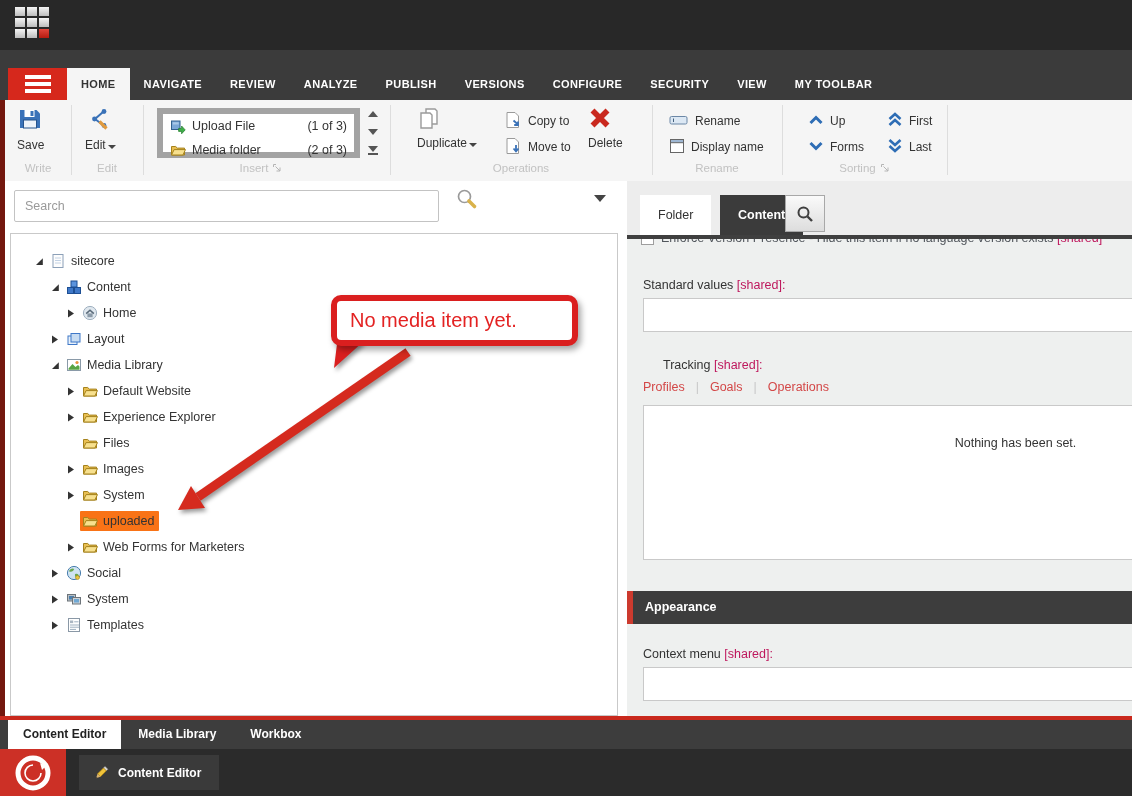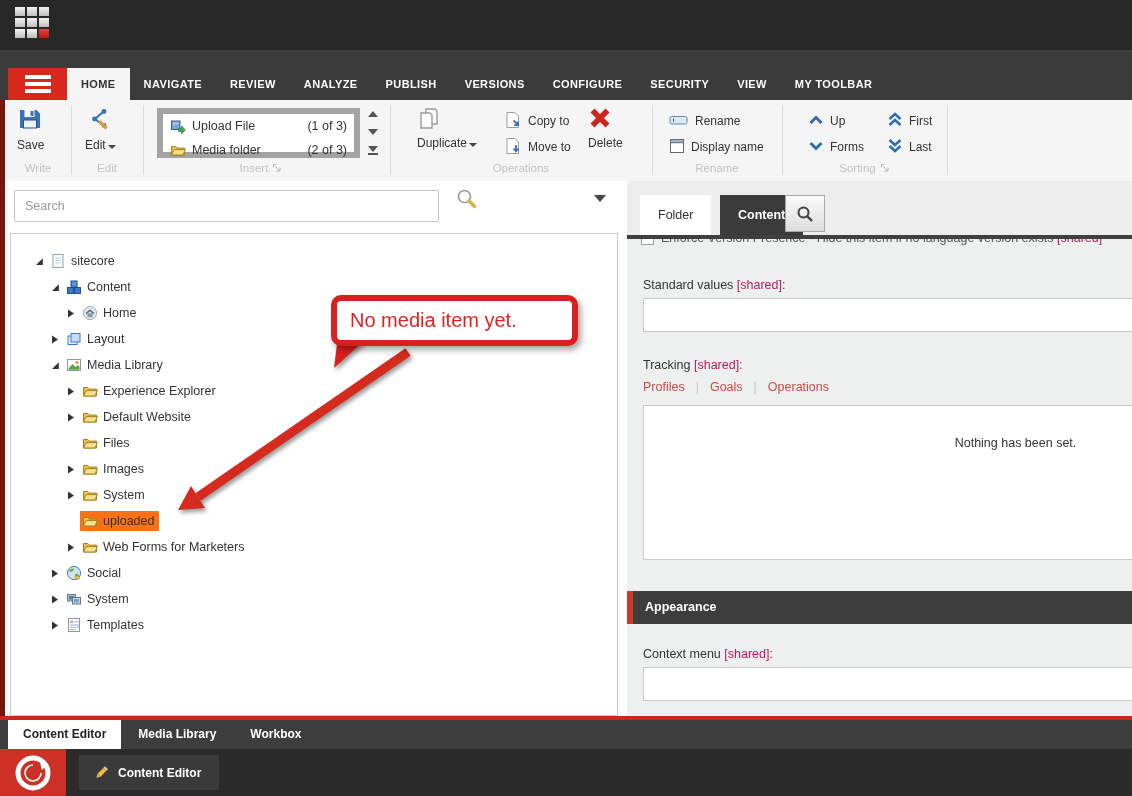--- a/index.html
+++ b/index.html
@@ -435,37 +435,37 @@
             <path d="M1 0.5 L7 4.5 L1 8.5 Z" fill="#333"></path>
           </svg>
         </span>
         <span class="twrap">
           <span class="ticon">
             <svg width="16" height="16" viewBox="0 0 16 16">
               <path d="M1.5 4.5 h4.2 l1.6 1.6 h7.2 v6.9 h-13 z" fill="#e9bf52" stroke="#a5821c"></path>
               <path d="M1.5 13 l2.6-5.4 h11.4 l-2.6 5.4 z" fill="#f7e08e" stroke="#a5821c"></path>
             </svg>
           </span>
+          <span class="tlabel">Default Website</span>
+        </span>
+      </div>
+      <div class="trow" style="padding-left: 56px;">
+        <span class="tarrow">
+          <svg width="8" height="9" viewBox="0 0 8 9">
+            <path d="M1 0.5 L7 4.5 L1 8.5 Z" fill="#333"></path>
+          </svg>
+        </span>
+        <span class="twrap">
+          <span class="ticon">
+            <svg width="16" height="16" viewBox="0 0 16 16">
+              <path d="M1.5 4.5 h4.2 l1.6 1.6 h7.2 v6.9 h-13 z" fill="#e9bf52" stroke="#a5821c"></path>
+              <path d="M1.5 13 l2.6-5.4 h11.4 l-2.6 5.4 z" fill="#f7e08e" stroke="#a5821c"></path>
+            </svg>
+          </span>
           <span class="tlabel">Experience Explorer</span>
-        </span>
-      </div>
-      <div class="trow" style="padding-left: 56px;">
-        <span class="tarrow">
-          <svg width="8" height="9" viewBox="0 0 8 9">
-            <path d="M1 0.5 L7 4.5 L1 8.5 Z" fill="#333"></path>
-          </svg>
-        </span>
-        <span class="twrap">
-          <span class="ticon">
-            <svg width="16" height="16" viewBox="0 0 16 16">
-              <path d="M1.5 4.5 h4.2 l1.6 1.6 h7.2 v6.9 h-13 z" fill="#e9bf52" stroke="#a5821c"></path>
-              <path d="M1.5 13 l2.6-5.4 h11.4 l-2.6 5.4 z" fill="#f7e08e" stroke="#a5821c"></path>
-            </svg>
-          </span>
-          <span class="tlabel">Default Website</span>
         </span>
       </div>
       <div class="trow" style="padding-left: 56px;">
         <span class="tarrow"></span>
         <span class="twrap">
           <span class="ticon">
             <svg width="16" height="16" viewBox="0 0 16 16">
               <path d="M1.5 4.5 h4.2 l1.6 1.6 h7.2 v6.9 h-13 z" fill="#e9bf52" stroke="#a5821c"></path>
               <path d="M1.5 13 l2.6-5.4 h11.4 l-2.6 5.4 z" fill="#f7e08e" stroke="#a5821c"></path>
             </svg>
@@ -606,21 +606,21 @@
     <div id="cliprow">
       <div class="inner">
         <span class="cb"></span>
         <span><span>Enforce Version Presence - Hide this item if no language version exists</span> <span class="shared">[shared]</span></span>
       </div>
     </div>
     <div class="flabel" style="top:39px;">
       <span>Standard values</span> <span class="shared">[shared]:</span>
     </div>
     <input class="finput" style="top: 59px;">
-    <div class="flabel" style="top:119px;">
+    <div class="flabel" style="top:119px;margin-left:20px;">
       <span>Tracking</span> <span class="shared">[shared]:</span>
     </div>
     <div id="tracking-links">
         <span class="tlink">Profiles</span>
         <span class="tlink-sep">|</span>
         <span class="tlink">Goals</span>
         <span class="tlink-sep">|</span>
         <span class="tlink">Operations</span>
       </div>
     <div id="whitebox">

